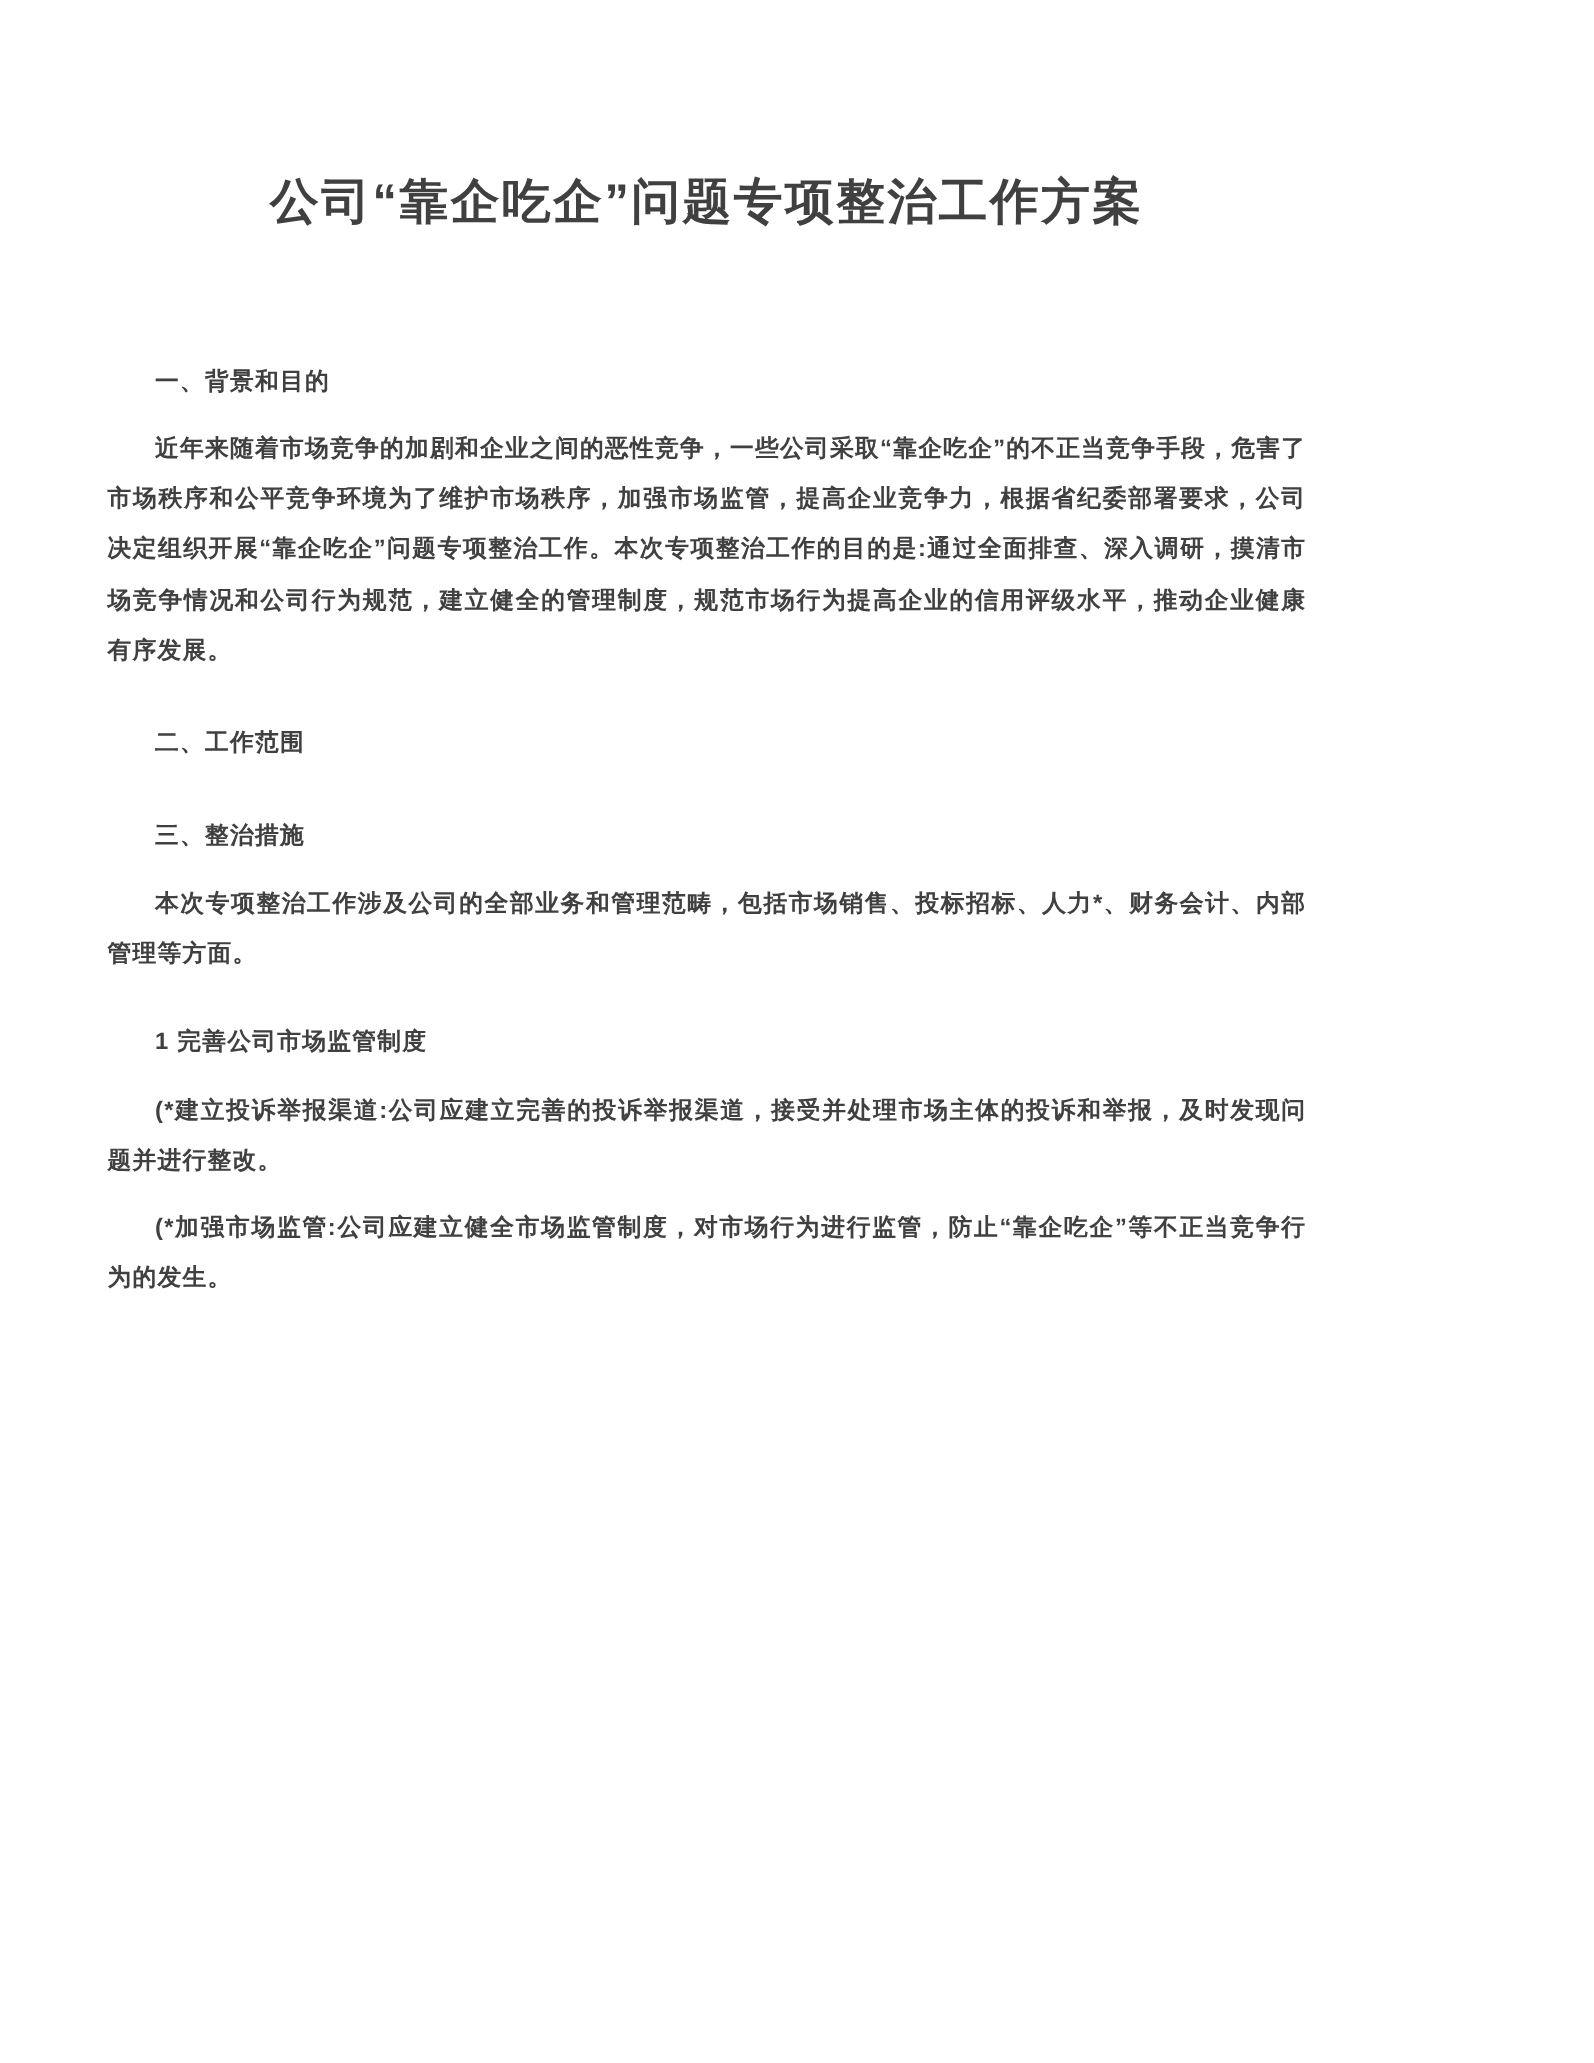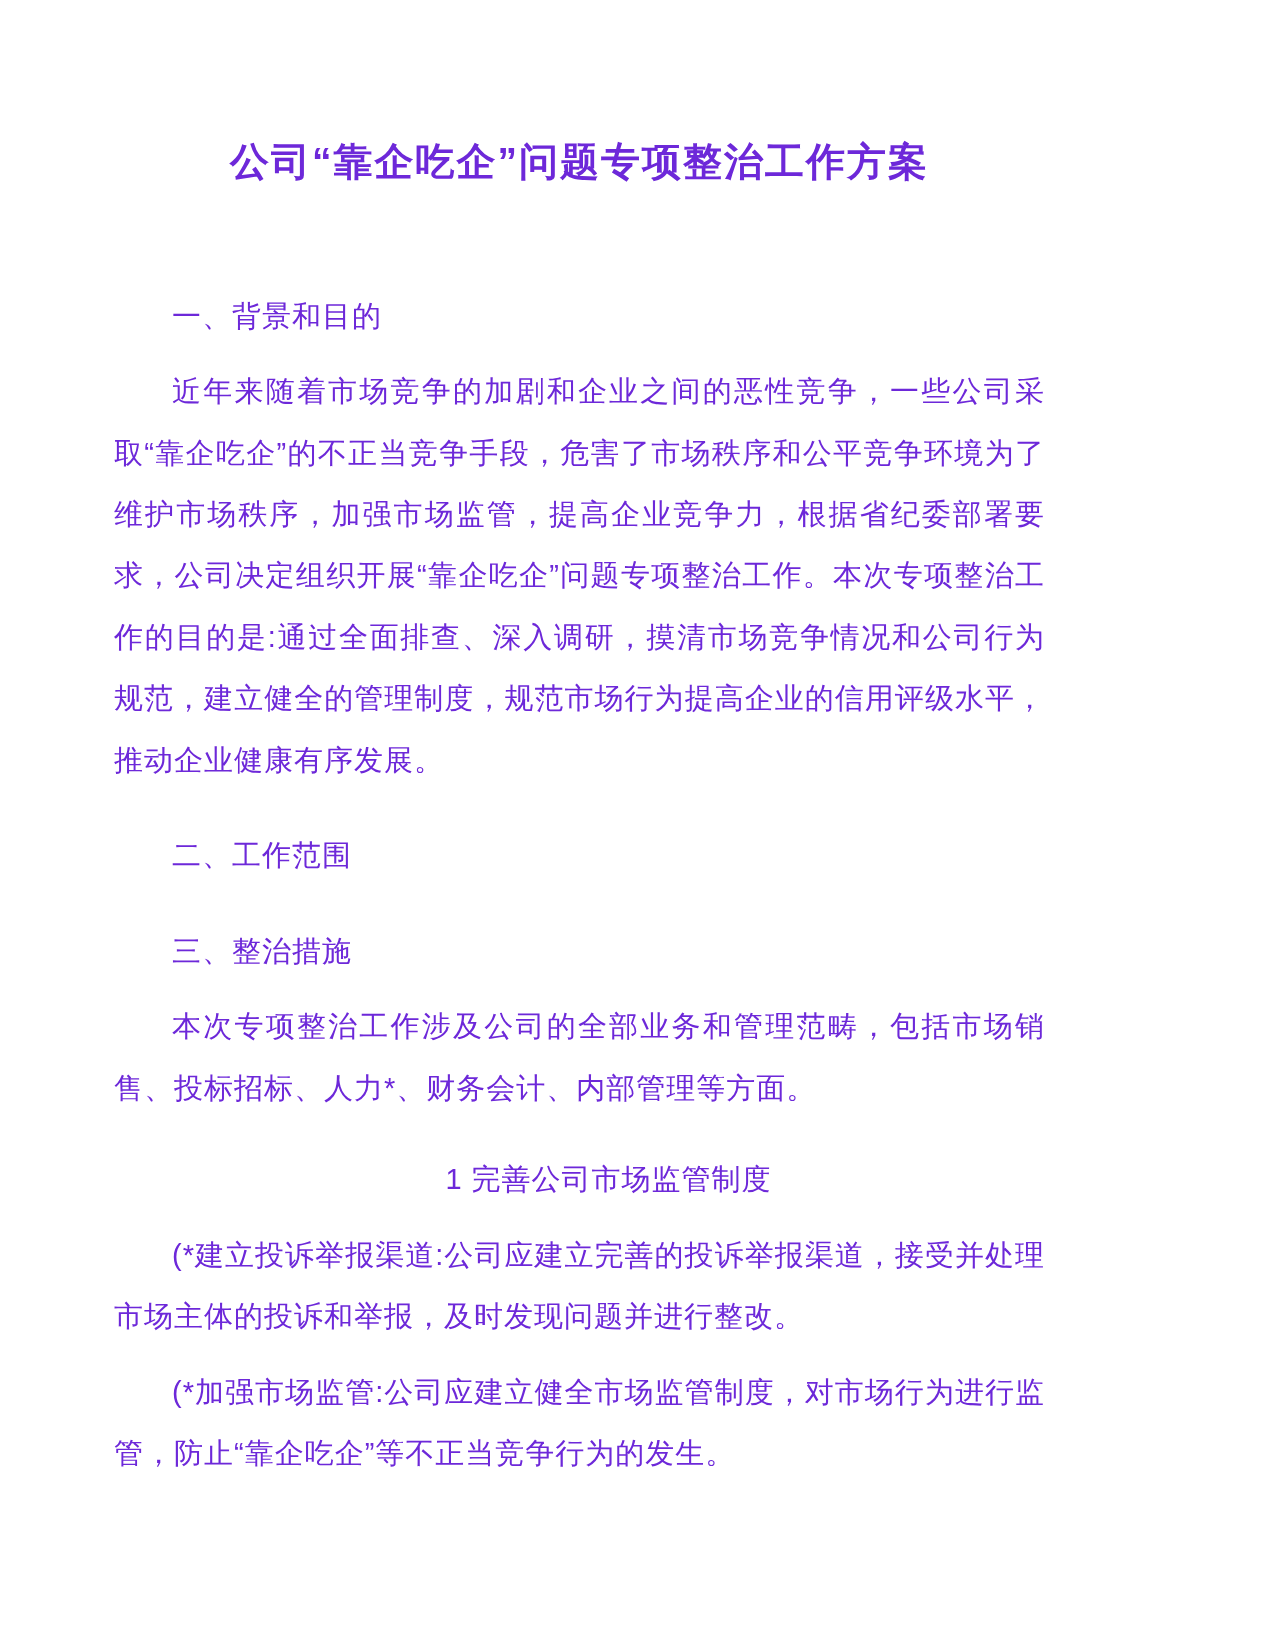--- a/index.html
+++ b/index.html
@@ -7,51 +7,51 @@
     padding: 0;
     background: #ffffff;
   }
   .page {
     position: relative;
     width: 1275px;
     min-height: 1650px;
     margin: 0 auto;
     background: #ffffff;
     box-sizing: border-box;
-    padding: 135px 230px 60px 114px;
+    padding: 135px 230px 60px 86px;
     font-family: "Liberation Sans", "DejaVu Sans", sans-serif;
-    color: #6d28d9;
+    color: #404040;
   }
   .doc-title {
     font-size: 39px;
     font-weight: bold;
     text-align: center;
     letter-spacing: 2px;
     margin: 0 0 96px 0;
     line-height: 1.4;
   }
   .para {
-    font-size: 29px;
-    font-weight: 400;
+    font-size: 19px;
+    font-weight: 700;
     line-height: 2.12;
     text-align: justify;
     text-indent: 2em;
     letter-spacing: 1px;
     margin: 0 0 14px 0;
     word-break: break-all;
   }
   .para.heading {
     margin-top: 34px;
     margin-bottom: 14px;
     text-align: left;
   }
   .para.subheading {
     margin-top: 30px;
     margin-bottom: 14px;
-    text-align: center;
+    text-align: left;
   }
   .para.body {
     margin-top: 10px;
   }
 </style>
 </head>
 <body>
 
 <div class="page">
   <h1 class="doc-title">公司“靠企吃企”问题专项整治工作方案</h1>

